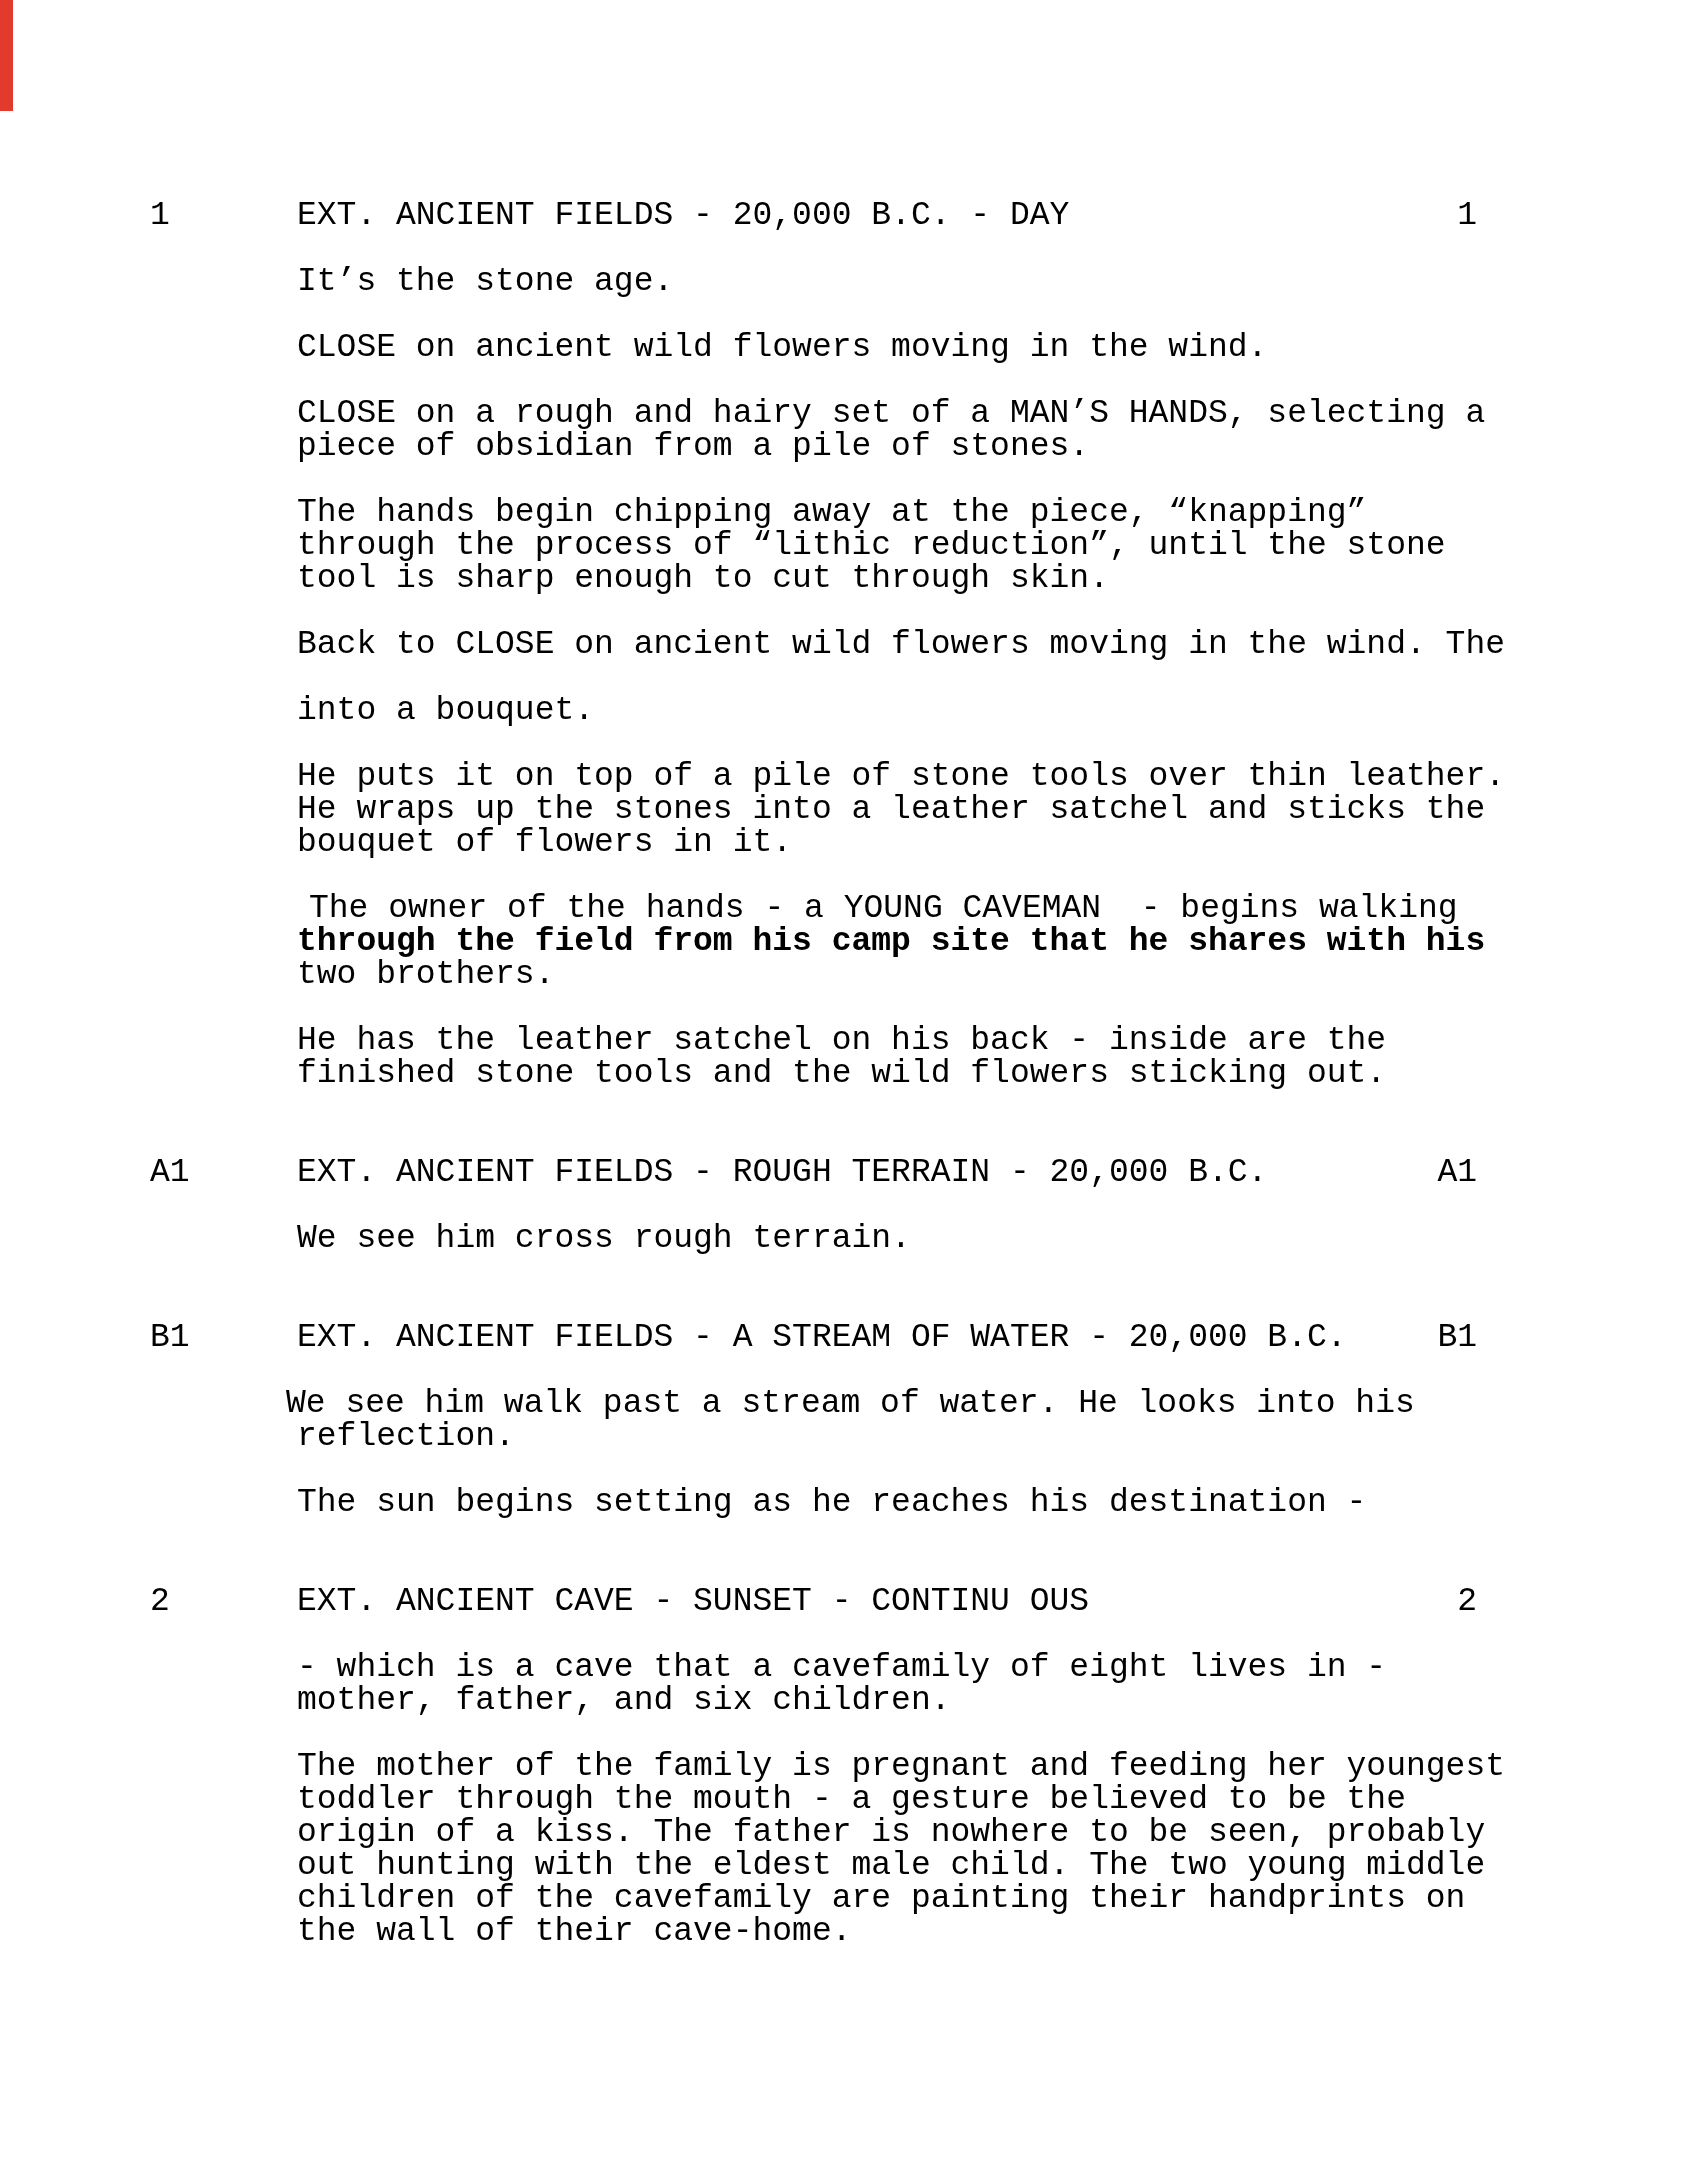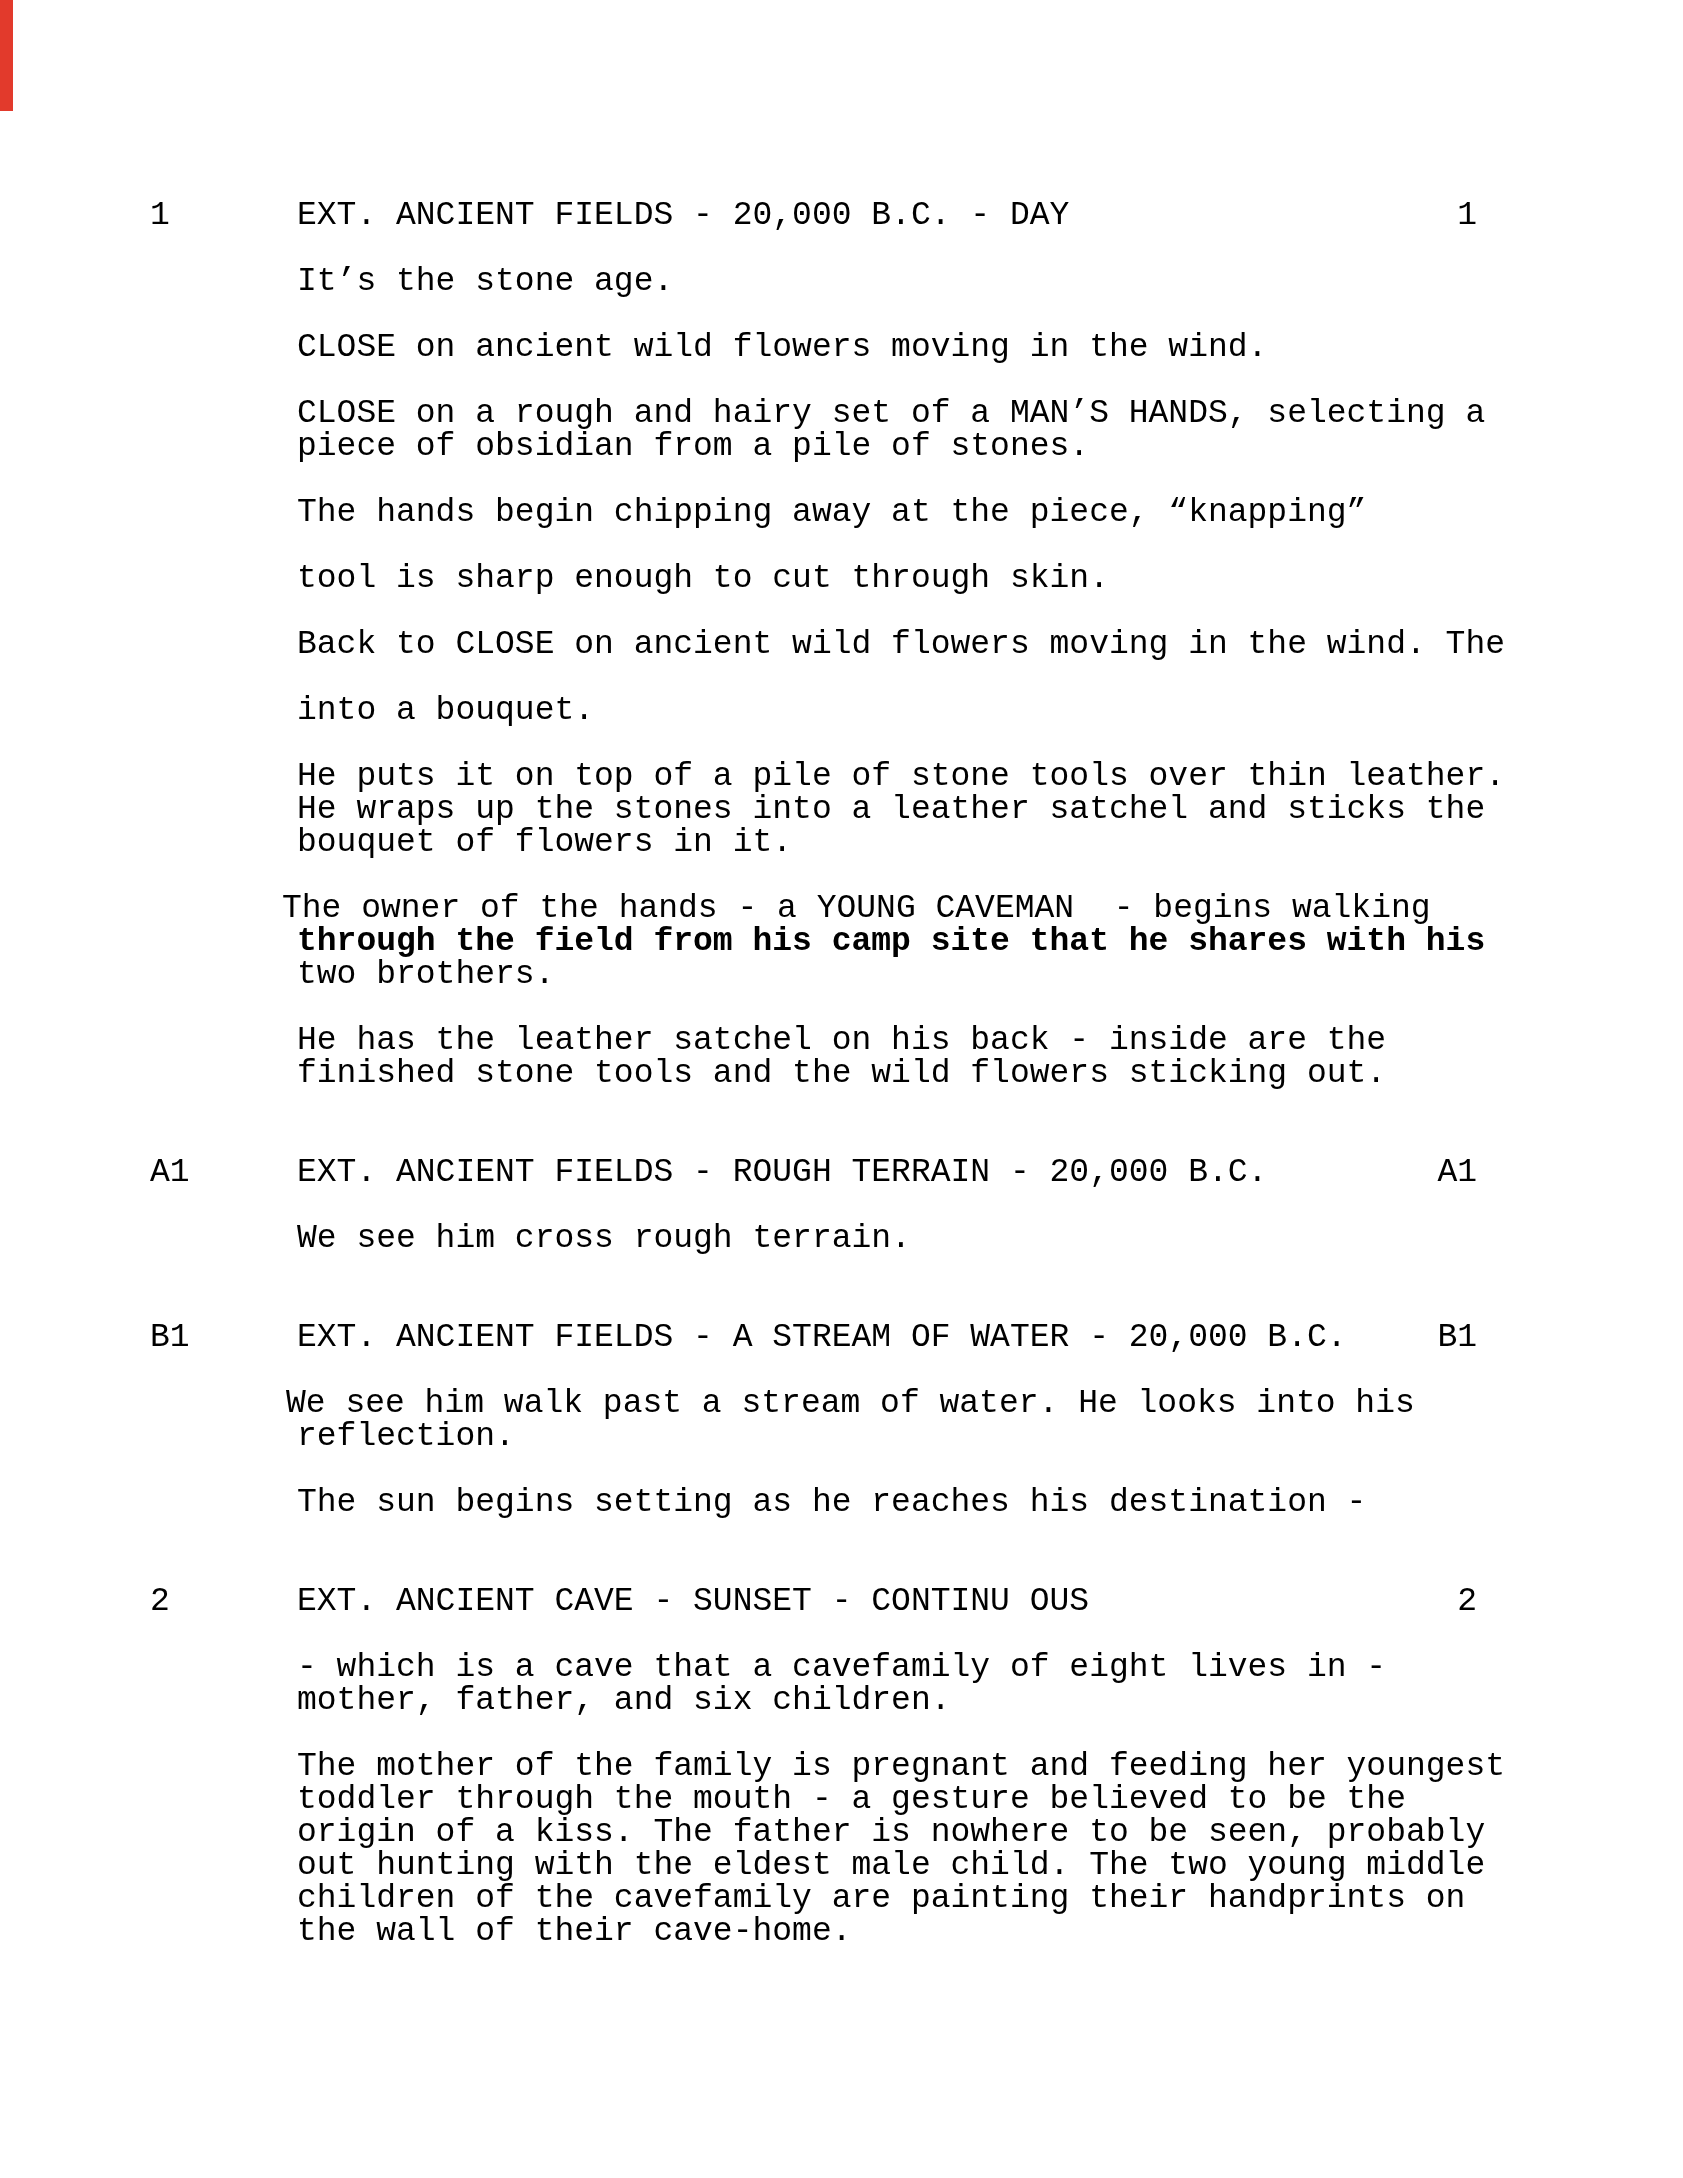--- a/index.html
+++ b/index.html
@@ -38,27 +38,28 @@
   <div class="revision-marker" style="background: rgb(226, 58, 44);"></div>
 
 <div class="tline" style="left: 150px; top: 199px;">1</div>
     <div class="tline" style="left: 297px; top: 199px;">EXT. ANCIENT FIELDS - 20,000 B.C. - DAY</div>
     <div class="tline" style="right: 206px; top: 199px;">1</div>
     <div class="tline" style="left: 297px; top: 265px;">It’s the stone age.</div>
     <div class="tline" style="left: 297px; top: 331px;">CLOSE on ancient wild flowers moving in the wind.</div>
     <div class="tline" style="left: 297px; top: 397px; text-align: center;">CLOSE on a rough and hairy set of a MAN’S HANDS, selecting a</div>
     <div class="tline" style="left: 297px; top: 430px;">piece of obsidian from a pile of stones.</div>
     <div class="tline" style="left: 297px; top: 496px;">The hands begin chipping away at the piece, “knapping”</div>
+    <div class="tline" style="left: 297px; top: 529px;">through the process of “lithic reduction”, until the stone</div>
     <div class="tline" style="left: 297px; top: 562px;">tool is sharp enough to cut through skin.</div>
     <div class="tline" style="left: 297px; top: 628px;">Back to CLOSE on ancient wild flowers moving in the wind. The</div>
     <div class="tline" style="left: 297px; top: 694px;">into a bouquet.</div>
     <div class="tline" style="left: 297px; top: 760px;">He puts it on top of a pile of stone tools over thin leather.</div>
     <div class="tline" style="left: 297px; top: 793px;">He wraps up the stones into a leather satchel and sticks the</div>
     <div class="tline" style="left: 297px; top: 826px;">bouquet of flowers in it.</div>
-    <div class="tline" style="left: 282px; top: 892px;">The owner of the hands - a YOUNG CAVEMAN  - begins walking</div>
+    <div class="tline" style="left: 309px; top: 892px;">The owner of the hands - a YOUNG CAVEMAN  - begins walking</div>
     <div class="tline" style="left: 297px; top: 925px; font-weight: bold;">through the field from his camp site that he shares with his</div>
     <div class="tline" style="left: 297px; top: 958px;">two brothers.</div>
     <div class="tline" style="left: 297px; top: 1024px;">He has the leather satchel on his back - inside are the</div>
     <div class="tline" style="left: 297px; top: 1057px;">finished stone tools and the wild flowers sticking out.</div>
     <div class="tline" style="left: 150px; top: 1156px;">A1</div>
     <div class="tline" style="left: 297px; top: 1156px;">EXT. ANCIENT FIELDS - ROUGH TERRAIN - 20,000 B.C.</div>
     <div class="tline" style="right: 206px; top: 1156px;">A1</div>
     <div class="tline" style="left: 297px; top: 1222px;">We see him cross rough terrain.</div>
     <div class="tline" style="left: 150px; top: 1321px;">B1</div>
     <div class="tline" style="left: 297px; top: 1321px;">EXT. ANCIENT FIELDS - A STREAM OF WATER - 20,000 B.C.</div>

